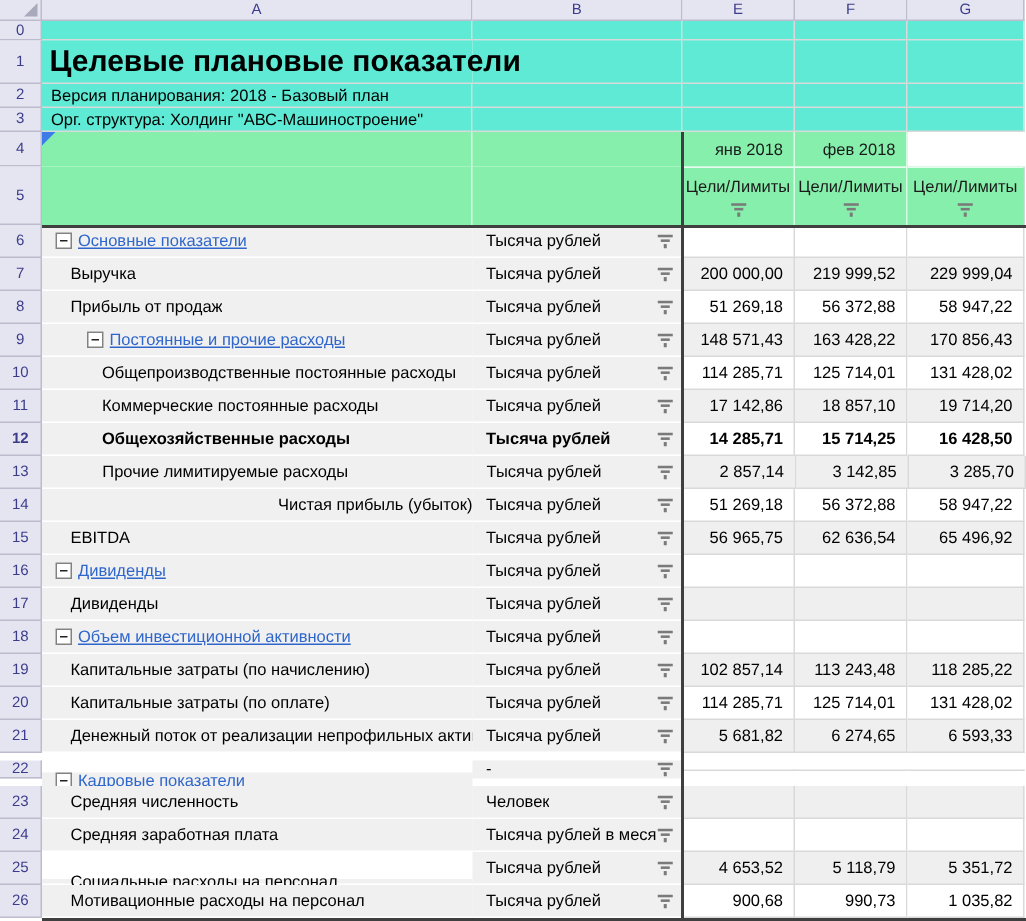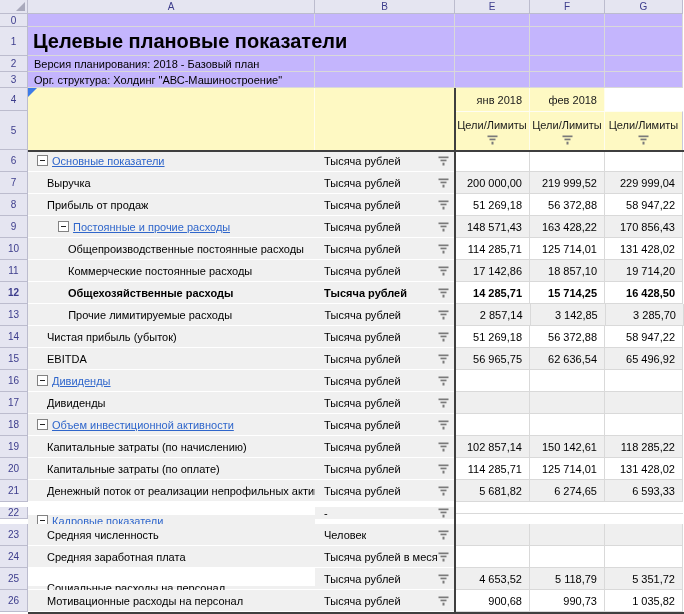--- a/index.html
+++ b/index.html
@@ -12,28 +12,28 @@
   .row>div{box-sizing:border-box;flex-shrink:0;}
 
   
   .hd{background:#E5E5F1;border-right:1px solid #BCBCCE;border-bottom:1px solid #BCBCCE;
       color:#3C3C8C;display:flex;align-items:center;justify-content:center;font-size:10px;}
   #corner{position:relative;}
   #corner::after{content:'';position:absolute;right:2px;bottom:2px;
       border-left:9px solid transparent;border-bottom:9px solid #A9A9BC;}
 
   
-  .gc{background:#c4b5fd;border-right:1px solid #D9D9D9;border-bottom:1px solid #D9D9D9;}
+  .gc{background:#5eead4;border-right:1px solid #D9D9D9;border-bottom:1px solid #D9D9D9;}
   .noR{border-right:none !important;}
   .info{display:flex;align-items:center;padding-left:6px;white-space:nowrap;}
   .title{font-weight:bold;font-size:20px;white-space:nowrap;position:relative;z-index:2;
          display:flex;align-items:center;padding-left:5px;}
 
   
-  .bd{background:#fef9c3;border-right:1px solid rgba(255,255,255,.7);position:relative;}
+  .bd{background:#86efac;border-right:1px solid rgba(255,255,255,.7);position:relative;}
   .bd.gEdge{border-right:1px solid #C9C9D9;}
   .mark::before{content:'';position:absolute;top:0;left:0;
       border-top:9px solid #3D7BE8;border-right:9px solid transparent;}
   .mon{display:flex;align-items:center;justify-content:flex-end;padding-right:7px;color:#1a1a1a;}
   .meas{display:flex;flex-direction:column;align-items:center;justify-content:flex-start;
         padding-top:7px;border-top:1px solid rgba(255,255,255,.8);}
   .meas .mtxt{margin-bottom:4px;color:#1a1a1a;}
 
   
   .lb{background:#F0F0F0;border-bottom:1px solid #FFF;display:flex;align-items:center;}
@@ -313,21 +313,21 @@
             </g>
           </svg>
         </span>
       </div>
       <div class="vc cE st">2 857,14</div>
       <div class="vc cF st">3 142,85</div>
       <div class="vc cG st">3 285,70</div>
     </div>
     <div class="row" style="height: 22px;">
       <div class="hd c0">14</div>
-      <div class="lb cA" style="padding-left: 19px;">
+      <div class="lb cA" style="padding-left: 19px; justify-content: flex-end;">
         <span class="lbl">Чистая прибыль (убыток)</span>
       </div>
       <div class="un cB">
         <span class="utxt">Тысяча рублей</span>
         <span class="funnel">
           <svg width="11" height="10" viewBox="0 0 11 10">
             <g fill="#7A7A7A">
               <rect x="0.5" y="0.5" width="10" height="1.7"></rect>
               <rect x="2.5" y="3.6" width="6" height="1.7"></rect>
               <rect x="4.5" y="6.7" width="2" height="2.8"></rect>
@@ -436,21 +436,21 @@
           <svg width="11" height="10" viewBox="0 0 11 10">
             <g fill="#7A7A7A">
               <rect x="0.5" y="0.5" width="10" height="1.7"></rect>
               <rect x="2.5" y="3.6" width="6" height="1.7"></rect>
               <rect x="4.5" y="6.7" width="2" height="2.8"></rect>
             </g>
           </svg>
         </span>
       </div>
       <div class="vc cE st">102 857,14</div>
-      <div class="vc cF st">150 142,61</div>
+      <div class="vc cF st">113 243,48</div>
       <div class="vc cG st">118 285,22</div>
     </div>
     <div class="row" style="height: 22px;">
       <div class="hd c0">20</div>
       <div class="lb cA" style="padding-left: 19px;">
         <span class="lbl">Капитальные затраты (по оплате)</span>
       </div>
       <div class="un cB">
         <span class="utxt">Тысяча рублей</span>
         <span class="funnel">

